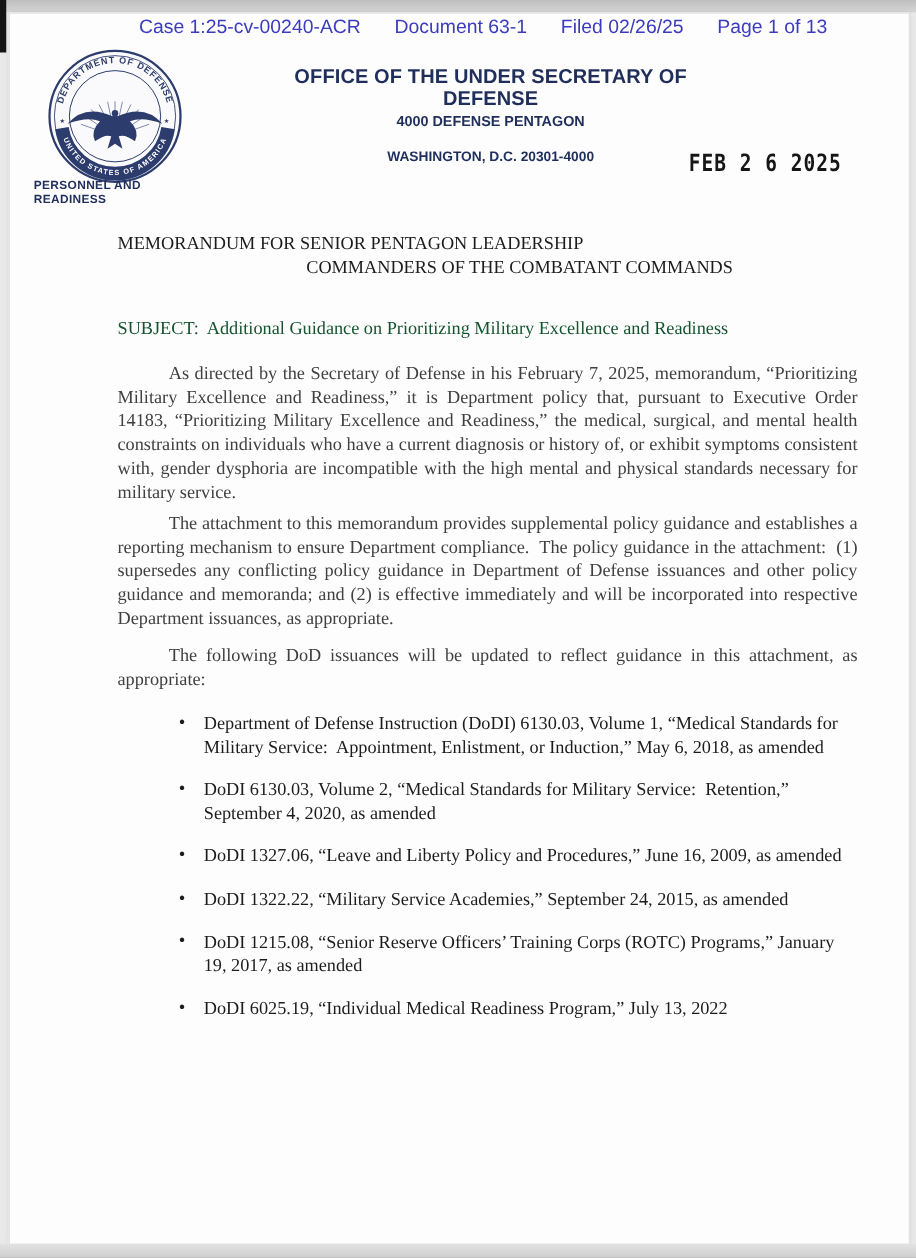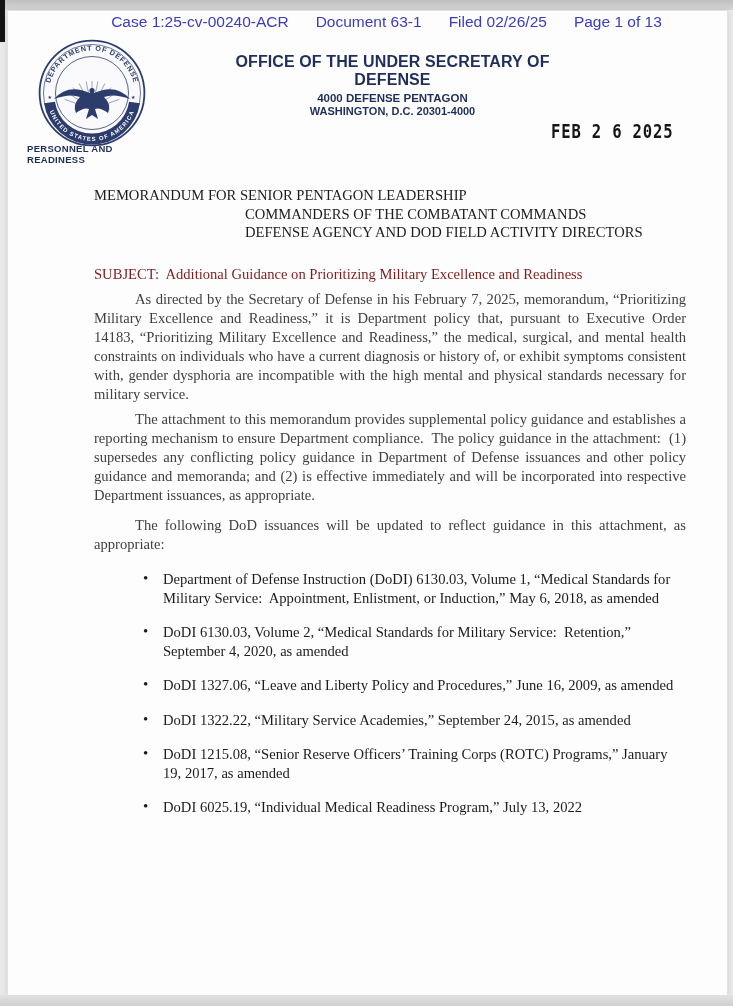--- a/index.html
+++ b/index.html
@@ -20,35 +20,35 @@
     position:absolute; top:13px; left:40px; right:0;
     display:flex; justify-content:center; gap:27px;
     font-family:"Liberation Sans", sans-serif; font-size:15.5px; color:#3b3bbe;text-align:right;
   }
   .letterhead {
     position:absolute; top:53px; left:200px; width:385px; text-align:center;
     color:#1f2e5a; font-family:"Liberation Sans", sans-serif; font-weight:bold;
   }
   .letterhead .l1 { font-size:16px; letter-spacing:0.1px;text-align:center; }
   .letterhead .l2 { font-size:11.5px; margin-top:3px; }
-  .letterhead .l3 { font-size:11px;   margin-top:1px; }
+  .letterhead .l3 { font-size:11px;   margin-top:16px; }
   .seal { position:absolute; left:38px; top:39px; width:108px; height:108px; }
   .seal-caption {
     position:absolute; left:27px; top:143px; width:130px; text-align:left;
     font-family:"Liberation Sans", sans-serif; font-weight:bold; font-size:9.5px;
     line-height:11px; color:#1f2e5a; letter-spacing:0.3px;
   }
   .date-stamp {
     position:absolute; left:551px; top:120px;
     font-family:"DejaVu Sans Mono", monospace; font-weight:bold; font-size:19px;
     color:#161616; letter-spacing:1px; transform:scaleX(0.82); transform-origin:left top;
   }
   .memo { position:absolute; left:94px; top:186px; font-size:14.6px; line-height:18.5px; color:#1c1c1c; }
   .memo .cont { padding-left:151px; }
-  .subject { position:absolute; left:94px; top:266px; font-size:14.6px; color:#7f1d1d; white-space:pre-wrap; }
+  .subject { position:absolute; left:94px; top:255px; font-size:14.6px; color:#14532d; white-space:pre-wrap; }
   .para {
     position:absolute; left:94px; width:592px; font-size:14.6px; line-height:19px;
     color:#404040; text-align:justify; text-indent:41px; white-space:pre-wrap;
   }
   #p1 { top:290px; } #p2 { top:410px; } #p3 { top:516px; }
   .bullets {
     position:absolute; left:141px; top:570px; width:545px; margin:0; padding:0;
     list-style:none; font-size:14.6px; line-height:18.5px; color:#1c1c1c;
   }
   .bullets li { position:relative; padding-left:22px; margin-bottom:16px; white-space:pre-wrap; }
@@ -113,21 +113,20 @@
     <div class="l1">OFFICE OF THE UNDER SECRETARY OF DEFENSE</div>
     <div class="l2">4000 DEFENSE PENTAGON</div>
     <div class="l3">WASHINGTON, D.C. 20301-4000</div>
   </div>
 
   <div class="date-stamp">FEB 2 6 2025</div>
 
   <div class="memo">
     <div>MEMORANDUM FOR SENIOR PENTAGON LEADERSHIP</div>
     <div class="cont">COMMANDERS OF THE COMBATANT COMMANDS</div>
-    <div class="cont">DEFENSE AGENCY AND DOD FIELD ACTIVITY DIRECTORS</div>
   </div>
 
   <div class="subject">SUBJECT:  Additional Guidance on Prioritizing Military Excellence and Readiness</div>
 
   <div class="para" id="p1">As directed by the Secretary of Defense in his February 7, 2025, memorandum, “Prioritizing Military Excellence and Readiness,” it is Department policy that, pursuant to Executive Order 14183, “Prioritizing Military Excellence and Readiness,” the medical, surgical, and mental health constraints on individuals who have a current diagnosis or history of, or exhibit symptoms consistent with, gender dysphoria are incompatible with the high mental and physical standards necessary for military service.</div>
   <div class="para" id="p2">The attachment to this memorandum provides supplemental policy guidance and establishes a reporting mechanism to ensure Department compliance.  The policy guidance in the attachment:  (1) supersedes any conflicting policy guidance in Department of Defense issuances and other policy guidance and memoranda; and (2) is effective immediately and will be incorporated into respective Department issuances, as appropriate.</div>
   <div class="para" id="p3">The following DoD issuances will be updated to reflect guidance in this attachment, as appropriate:</div>
 
   <ul class="bullets">
     <li><span>Department of Defense Instruction (DoDI) 6130.03, Volume 1, “Medical Standards for Military Service:  Appointment, Enlistment, or Induction,” May 6, 2018, as amended</span></li>

